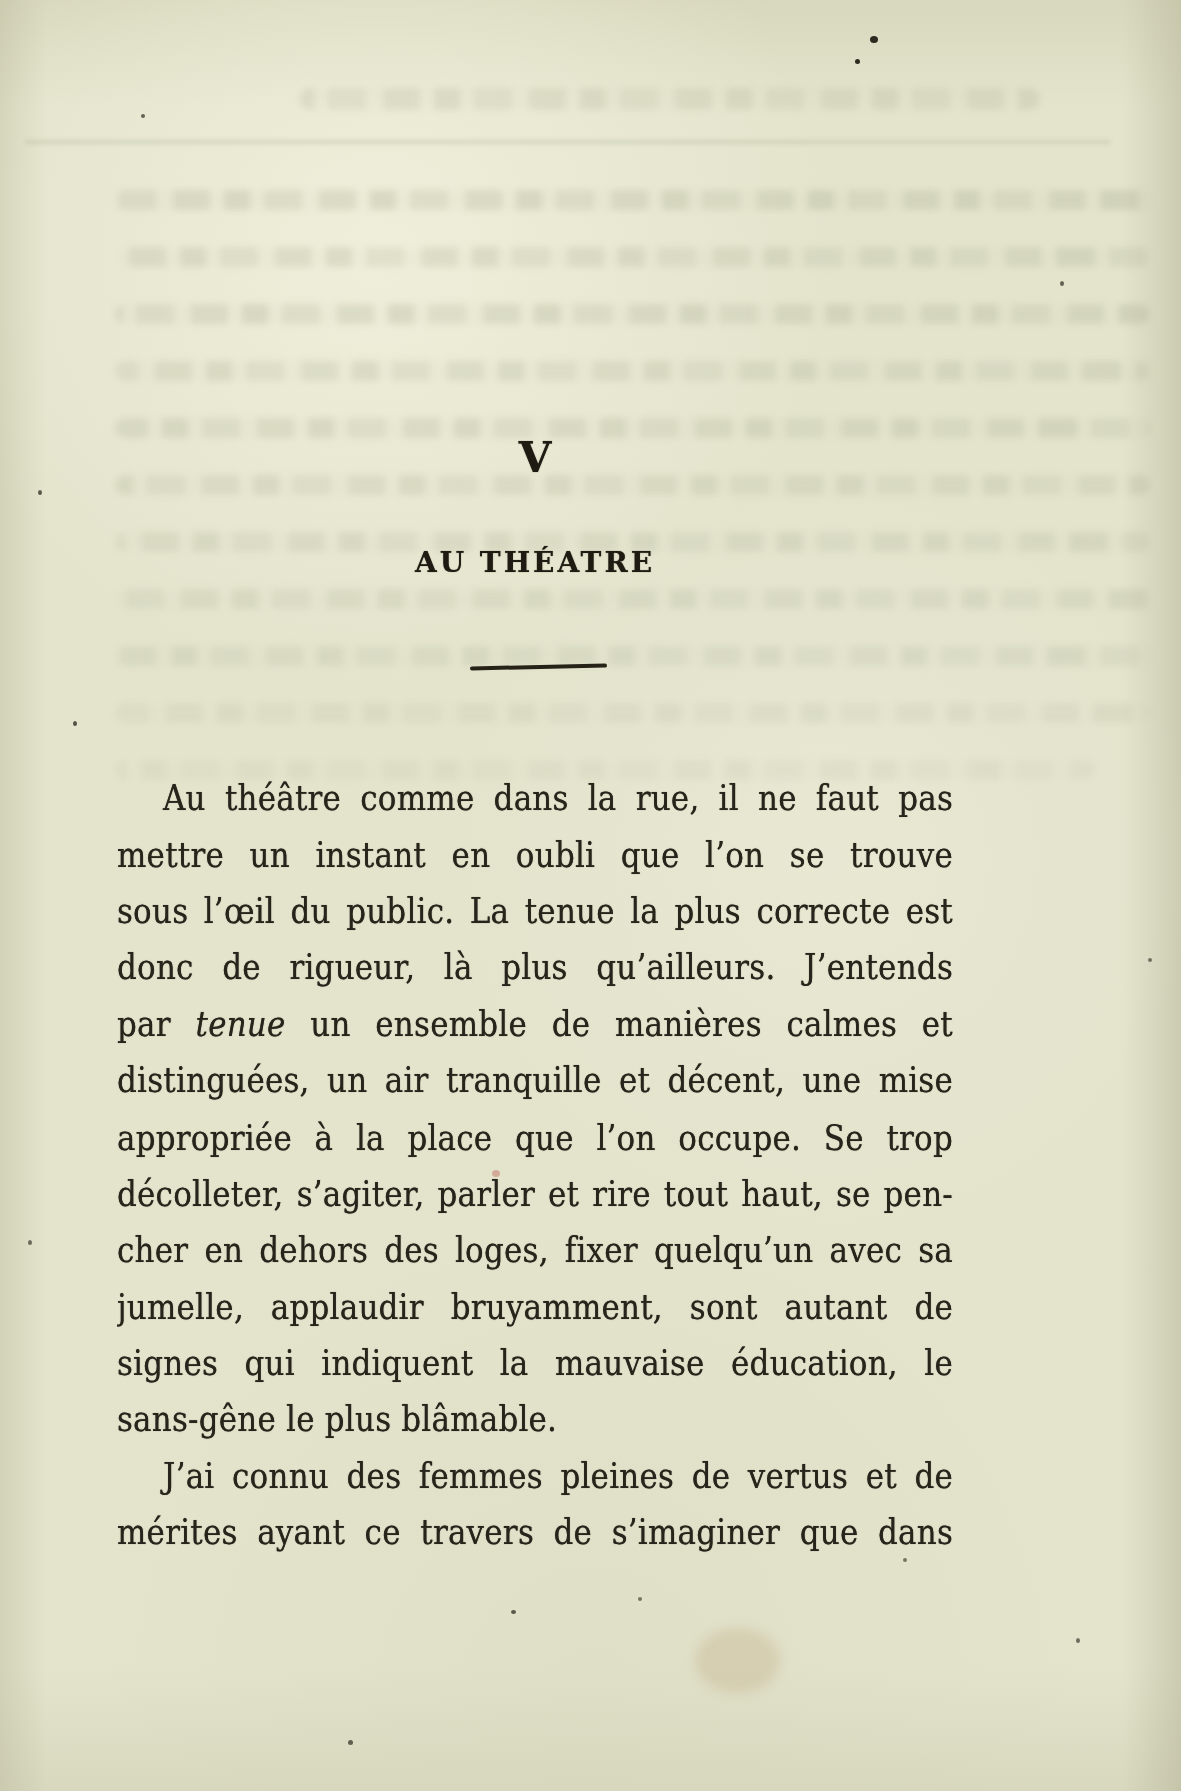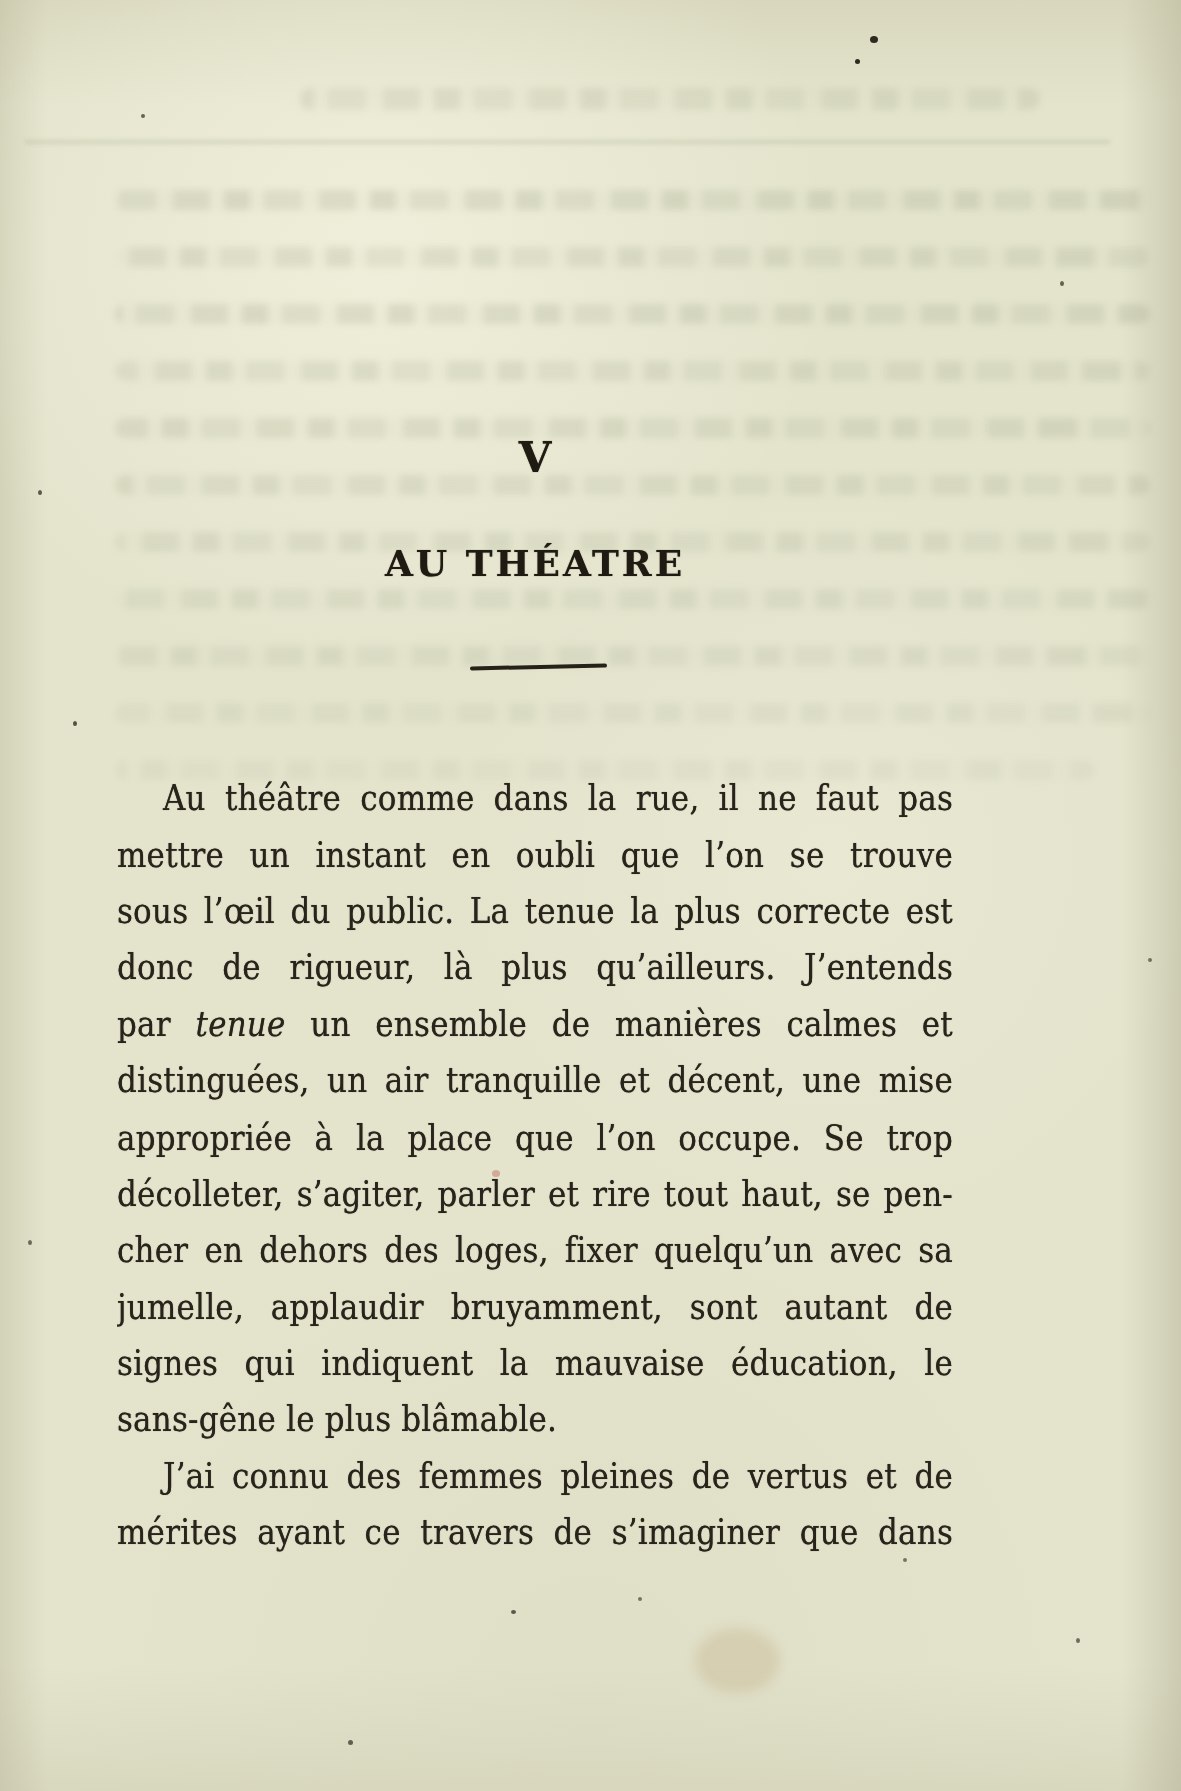--- a/index.html
+++ b/index.html
@@ -39,21 +39,21 @@
   
   .chapter-num{
     position:absolute;top:430px;left:117px;width:836px;height:56px;
     line-height:56px;text-align:center;
     font-size:42px;font-weight:bold;color:#1f1b12;
     text-shadow:0 0 1px rgba(31,27,18,0.8);
   }
   .chapter-title{
     position:absolute;top:535px;left:117px;width:836px;height:56px;
     line-height:56px;text-align:center;
-    font-size:36px;font-weight:bold;letter-spacing:3px;color:#1f1b12;
+    font-size:28px;font-weight:bold;letter-spacing:3px;color:#1f1b12;
     text-shadow:0 0 1px rgba(31,27,18,0.75);
   }
   .title-rule{
     position:absolute;left:470px;top:665px;width:137px;height:4px;
     background:#262218;border-radius:2px;transform:rotate(-1.2deg);
   }
   .body-text{
     position:absolute;left:117px;top:770px;width:836px;
     font-size:31px;letter-spacing:0.2px;
     transform:scaleY(1.15);transform-origin:0 0;

